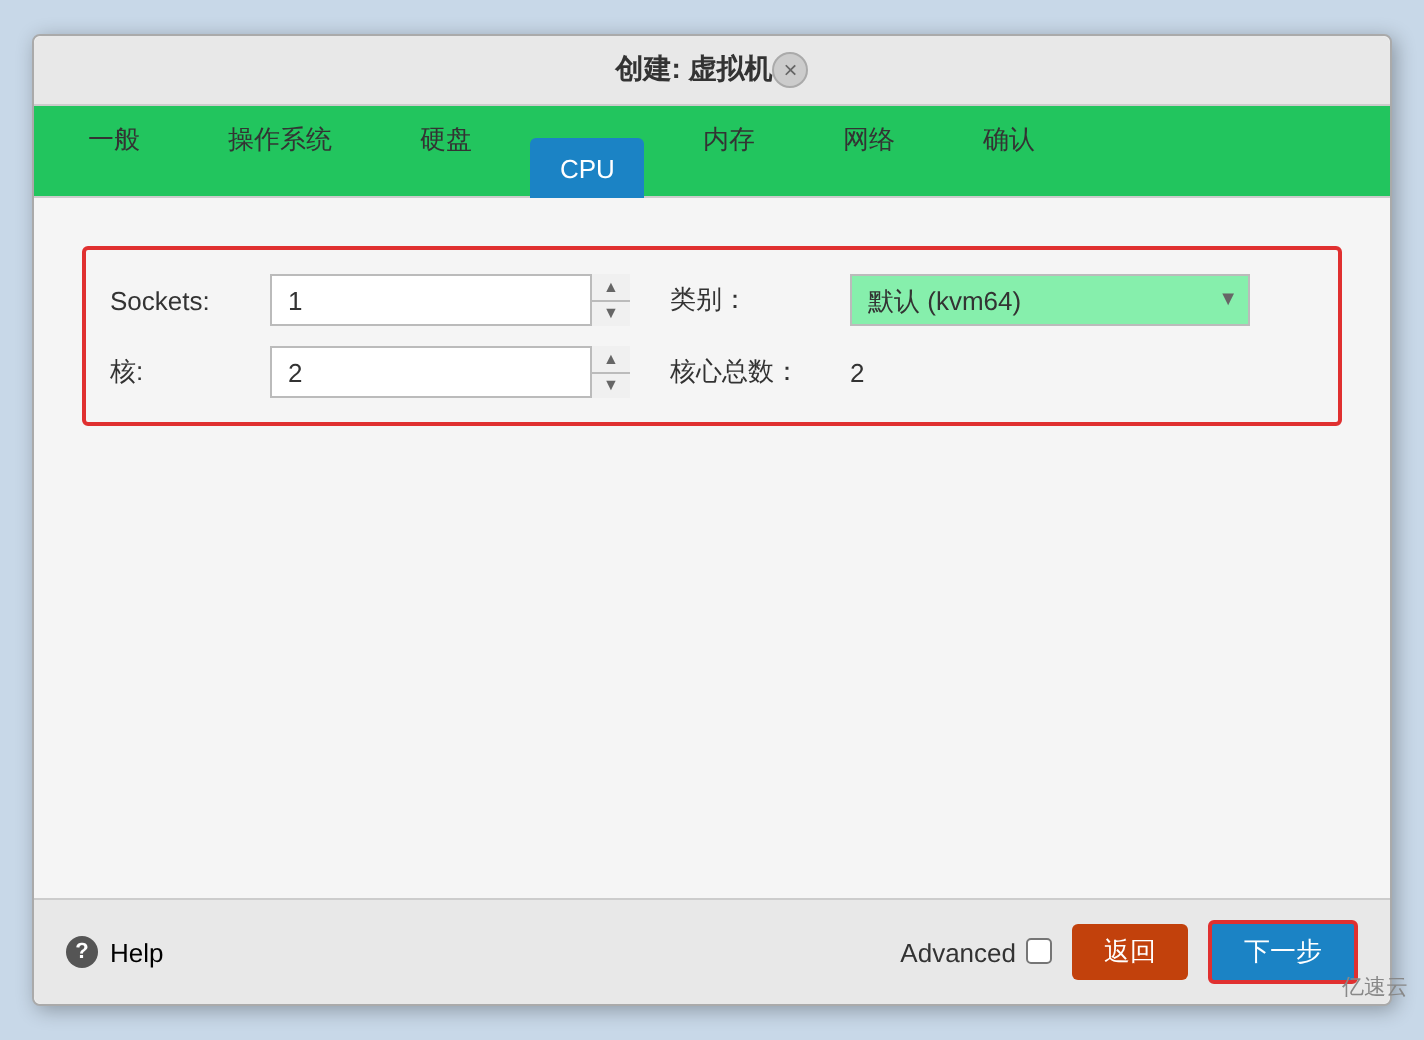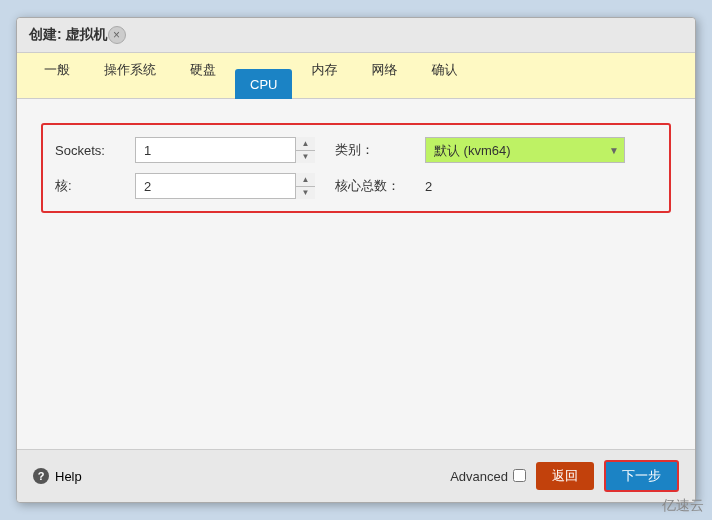--- a/index.html
+++ b/index.html
@@ -29,21 +29,21 @@
       display: flex;
       flex-direction: column;
     }
 
     .dialog-titlebar {
       background: #e8e8e8;
       border-bottom: 1px solid #ccc;
       padding: 8px 12px;
       display: flex;
       align-items: center;
-      justify-content: flex-start;
+      justify-content: center;
       border-radius: 4px 4px 0 0;
     }
 
     .dialog-title {
       font-size: 14px;
       font-weight: bold;
       color: #333;
     }
 
     .close-btn {
@@ -55,24 +55,24 @@
       align-items: center;
       justify-content: center;
       cursor: pointer;
       color: #666;
       font-size: 12px;
       border: 1px solid #aaa;
     }
 
     .tabs {
       display: flex;
-      background: #fef9c3;
+      background: #22c55e;
       border-bottom: 1px solid #ccc;
       padding: 0 12px;
-      gap: 4px;
+      gap: 14px;
     }
 
     .tab {
       padding: 7px 14px;
       cursor: pointer;
       color: #333;
       border: 1px solid transparent;
       border-bottom: none;
       margin-bottom: -1px;
       background: transparent;
@@ -170,21 +170,21 @@
     }
 
     .select-wrapper {
       position: relative;
       width: 200px;
     }
 
     .config-select {
       width: 100%;
       border: 1px solid #bbb;
-      background: #bef264;
+      background: #86efac;
       padding: 4px 24px 4px 8px;
       height: 26px;
       color: #333;
       appearance: none;
       -webkit-appearance: none;
       cursor: pointer;
     }
 
     .select-arrow {
       position: absolute;
@@ -262,23 +262,23 @@
     }
 
     .btn-next {
       background: #1b83c5;
       color: #fff;
       border: 2px solid #e03030;
     }
 
     .watermark {
       position: fixed;
-      bottom: 5px;
+      bottom: 19px;
       right: 8px;
-      font-size: 14px;
+      font-size: 11px;
       color: #888;
       margin-left: 24px;
     }
   </style>
 </head>
 <body>
 
 <div class="dialog">
 
   <div class="dialog-titlebar">

